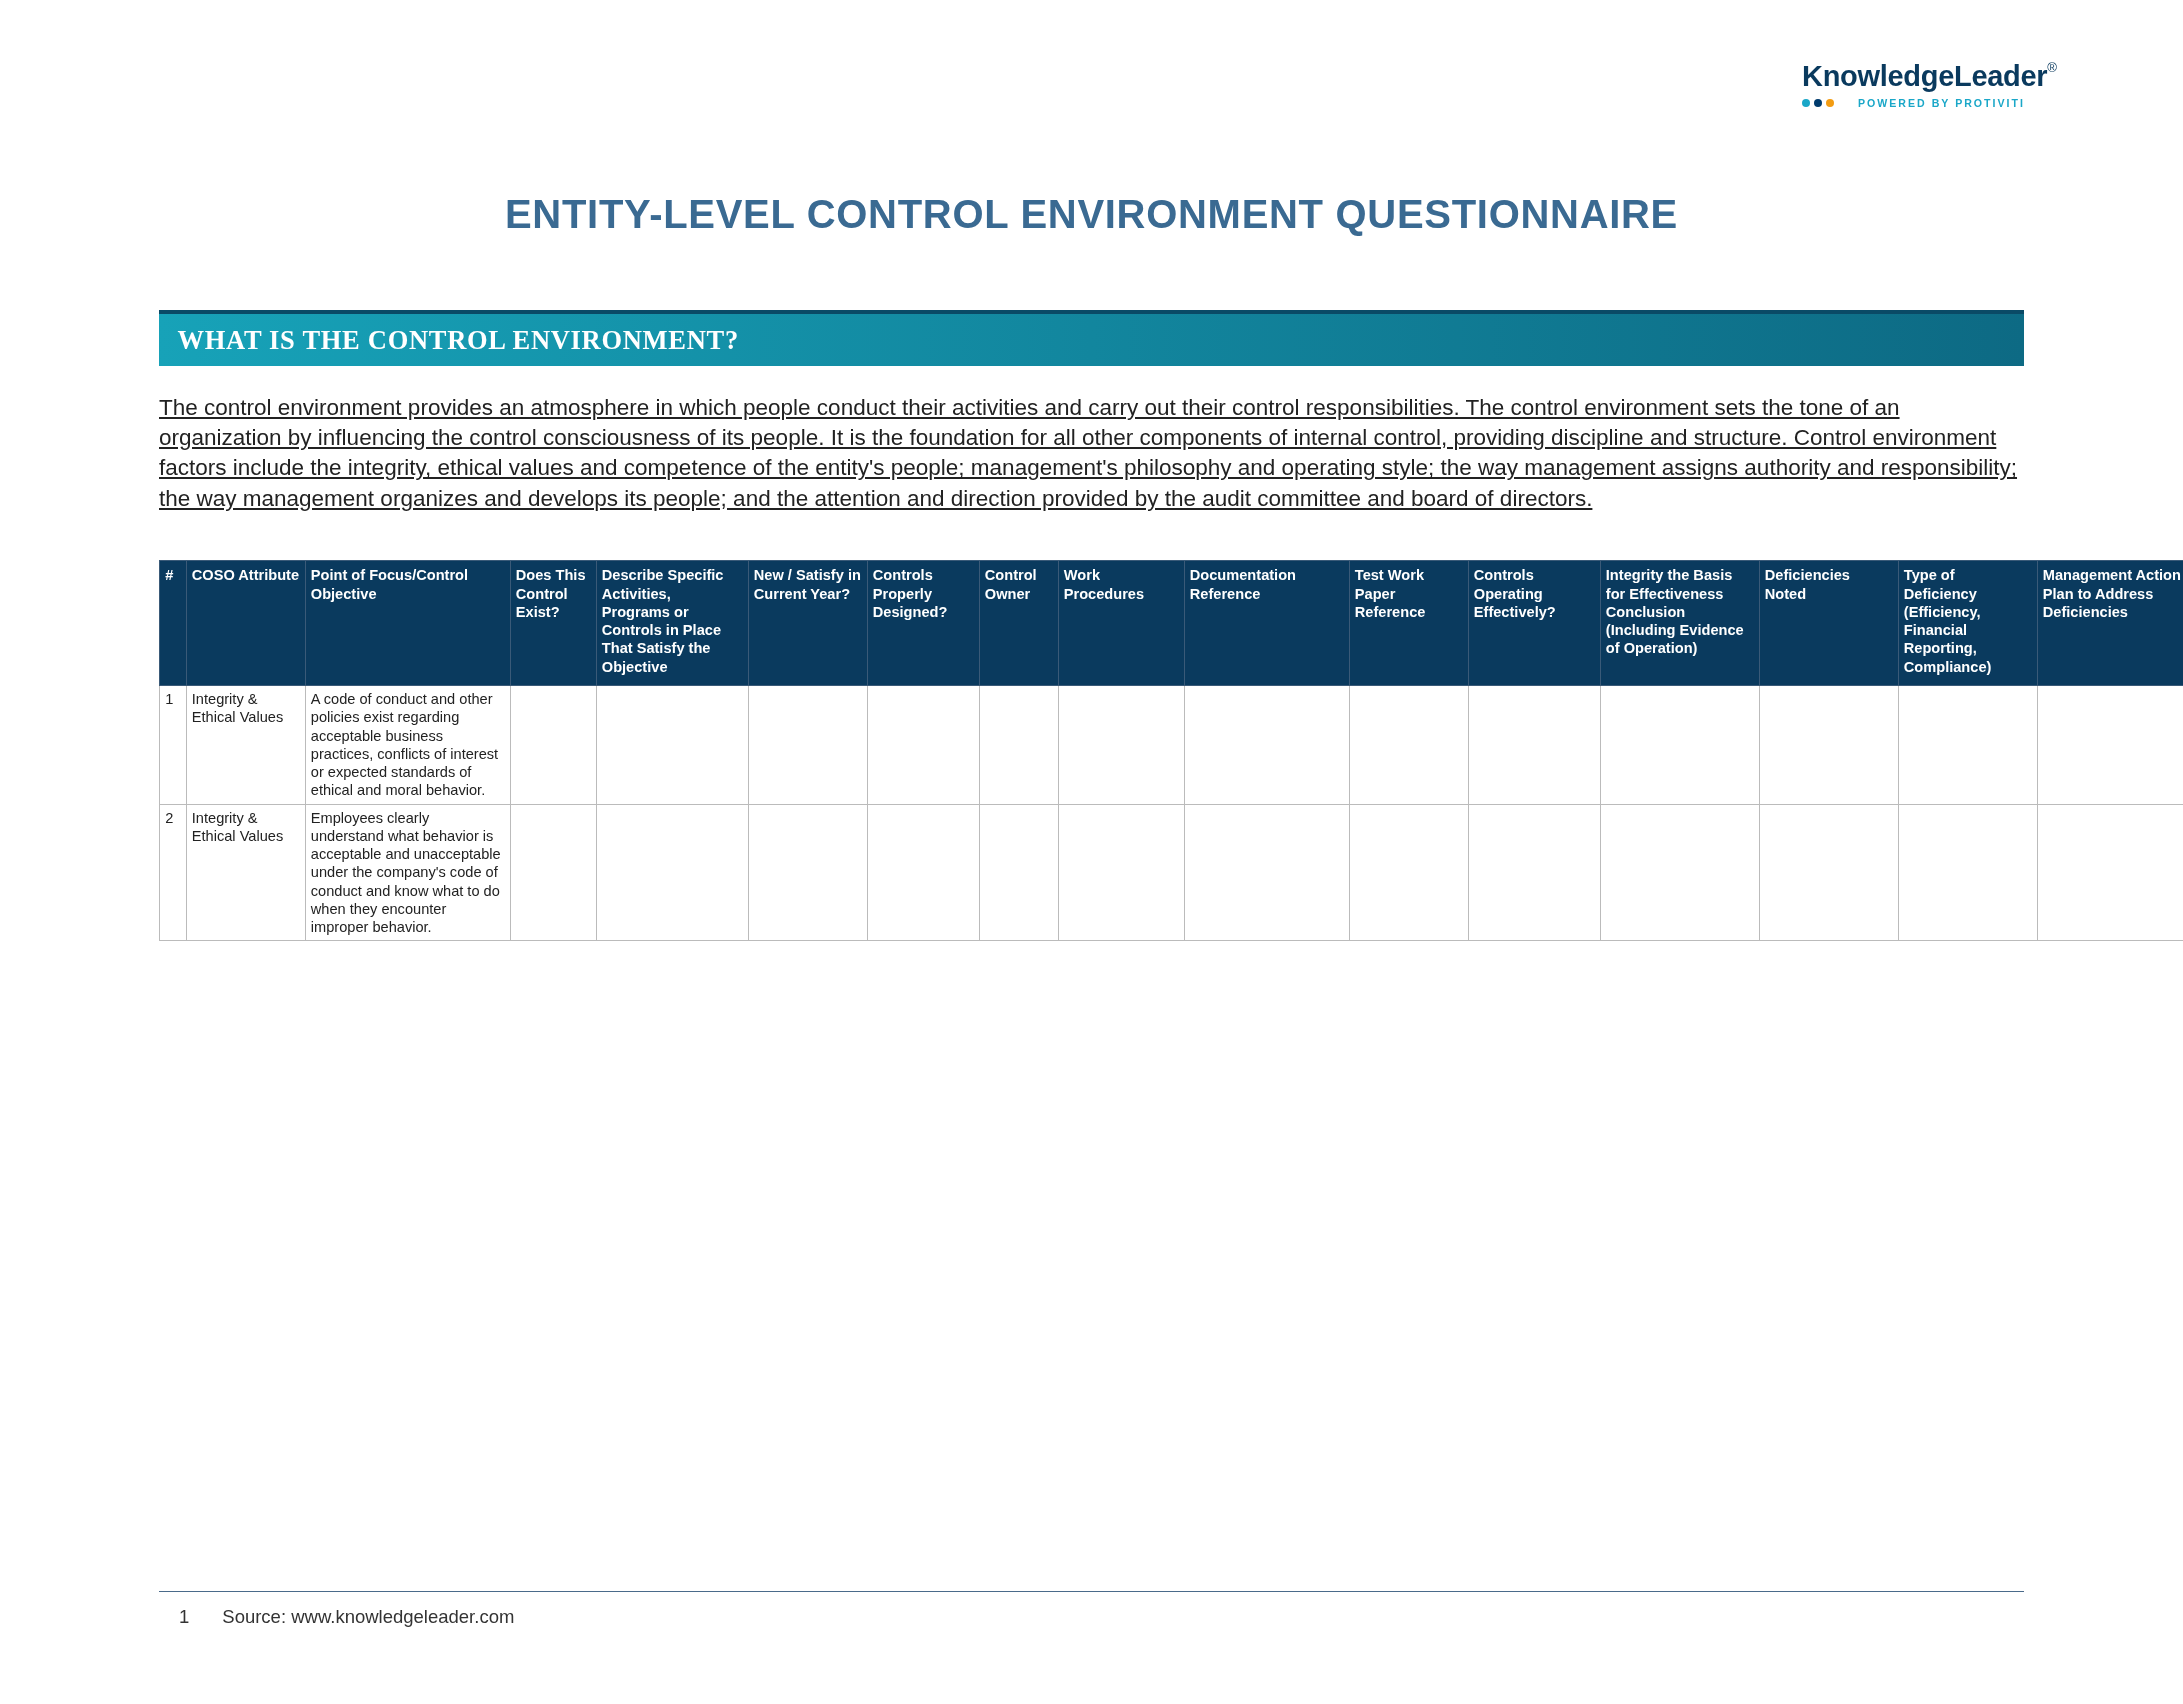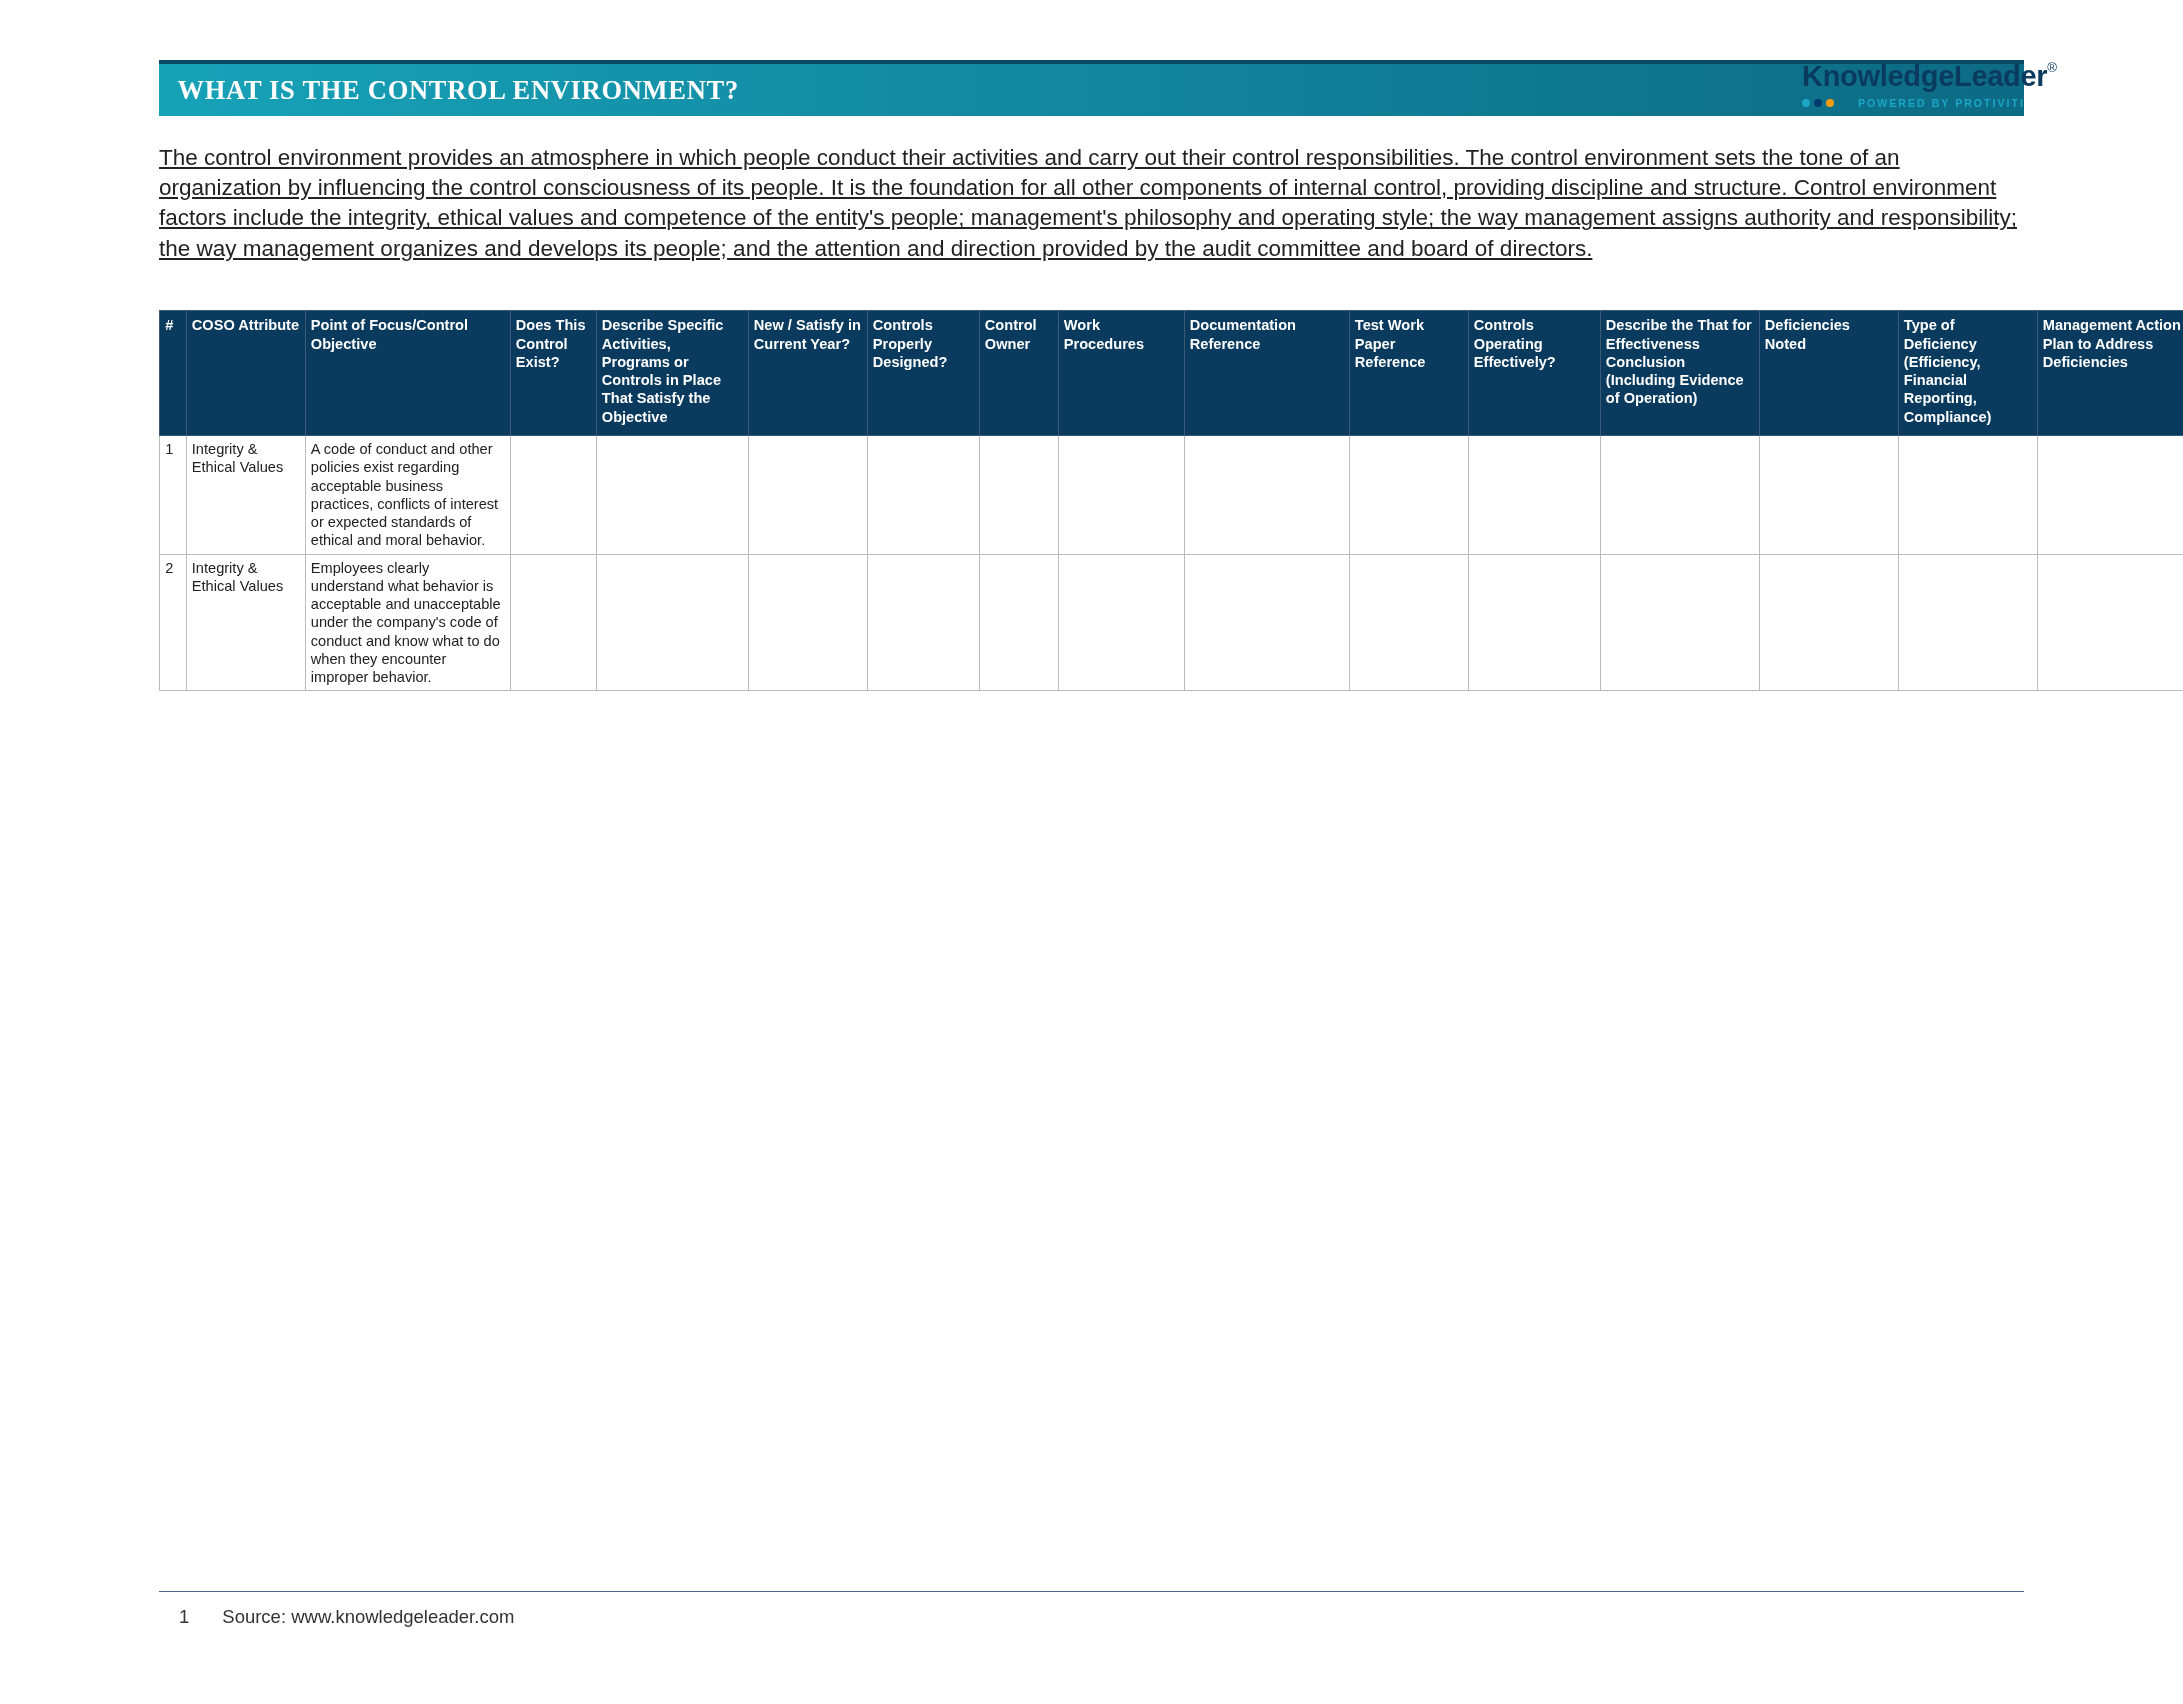--- a/index.html
+++ b/index.html
@@ -130,20 +130,21 @@
     <div class="logo-sub-row">
       <div class="dots">
         <div class="dot d1"></div>
           <div class="dot d2"></div>
           <div class="dot d3"></div>
       </div>
       <span class="logo-sub">POWERED BY PROTIVITI</span>
     </div>
   </div>
 
+  <h1 class="doc-title">ENTITY-LEVEL CONTROL ENVIRONMENT QUESTIONNAIRE</h1>
 
   <div class="section-bar">
     <div class="section-bar-text">WHAT IS THE CONTROL ENVIRONMENT?</div>
   </div>
   <p class="body-text">The control environment provides an atmosphere in which people conduct their activities and carry out their control responsibilities. The control environment sets the tone of an organization by influencing the control consciousness of its people. It is the foundation for all other components of internal control, providing discipline and structure. Control environment factors include the integrity, ethical values and competence of the entity's people; management's philosophy and operating style; the way management assigns authority and responsibility; the way management organizes and develops its people; and the attention and direction provided by the audit committee and board of directors.</p>
 
 
   <table class="q-table">
     <colgroup id="q-colgroup">
         <col style="width: 26.5px;">
@@ -170,21 +171,21 @@
           <th>Point of Focus/Control Objective</th>
           <th>Does This Control Exist?</th>
           <th>Describe Specific Activities, Programs or Controls in Place That Satisfy the Objective</th>
           <th>New / Satisfy in Current Year?</th>
           <th>Controls Properly Designed?</th>
           <th>Control Owner</th>
           <th>Work Procedures</th>
           <th>Documentation Reference</th>
           <th>Test Work Paper Reference</th>
           <th>Controls Operating Effectively?</th>
-          <th>Describe the That for Effectiveness Conclusion (Including Evidence of Operation)</th>
+          <th>Integrity the Basis for Effectiveness Conclusion (Including Evidence of Operation)</th>
           <th>Deficiencies Noted</th>
           <th>Type of Deficiency (Efficiency, Financial Reporting, Compliance)</th>
           <th>Management Action Plan to Address Deficiencies</th>
         </tr>
       </thead>
     <tbody id="q-body">
         <tr>
           <td>1</td>
           <td>Integrity &amp; Ethical Values</td>
           <td>A code of conduct and other policies exist regarding acceptable business practices, conflicts of interest or expected standards of ethical and moral behavior.</td>

